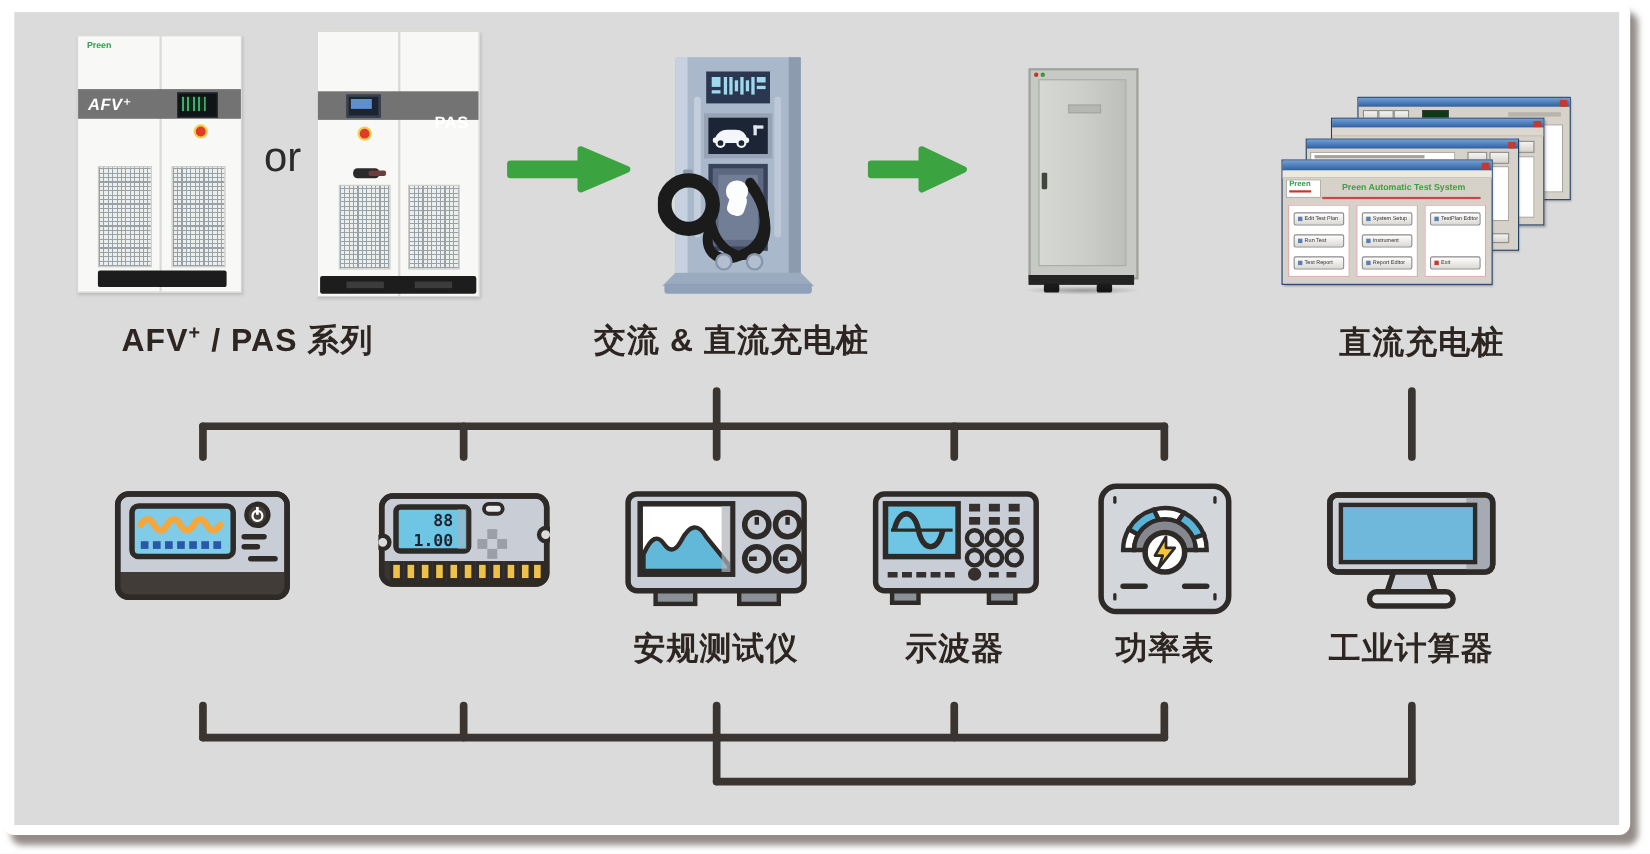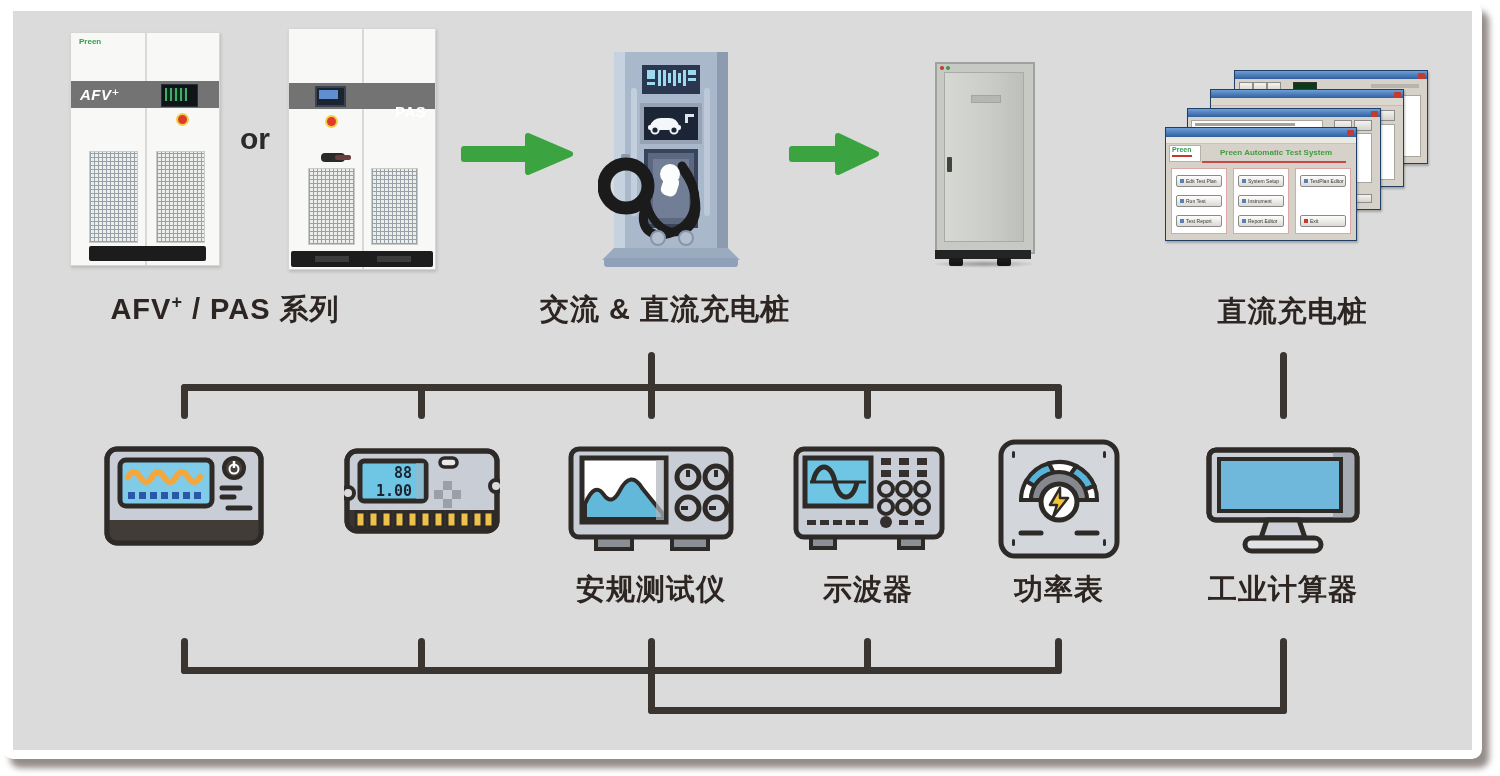--- a/index.html
+++ b/index.html
@@ -14,21 +14,21 @@
   .cab{position:absolute;background:#f8f8f6;border:1px solid #d6d6d2;box-shadow:1px 2px 3px rgba(0,0,0,.15);}
   .band{position:absolute;left:0;right:0;background:#737373;padding-left:44px;}
   .band-label{position:absolute;color:#fff;font-weight:700;font-style:italic;font-size:15px;letter-spacing:.5px;}
   .divider{position:absolute;top:0;bottom:0;width:2px;background:#d9d9d5;}
   .mesh{position:absolute;background:
     repeating-linear-gradient(0deg,#98a0a8 0 1px,transparent 1px 4px),
     repeating-linear-gradient(90deg,#98a0a8 0 1px,transparent 1px 4px),#eceeec;
     border:1px solid #c9cbc7;}
   .redbtn{position:absolute;width:9px;height:9px;border-radius:50%;background:#e03a2a;border:2px solid #f0cf4a;}
   .brand{position:absolute;font-size:8px;font-weight:700;color:#2f9e4f;}
-  .orlbl{position:absolute;font-weight:700;font-size:30px;color:#2b2b2b;}
+  .orlbl{position:absolute;font-weight:400;font-size:38px;color:#2b2b2b;}
   
   .loadframe{position:absolute;background:#c6c9c4;border:2px solid #9fa29d;}
   .loaddoor{position:absolute;background:linear-gradient(90deg,#d5d8d3,#cacdc8 55%,#bcbfba);border:1px solid #a8aba6;}
   
   .win{position:absolute;background:#d6d2c9;border:1px solid #1e3f66;box-shadow:1px 2px 2px rgba(0,0,0,.25);}
   .tbar{position:absolute;left:0;right:0;top:0;height:9px;background:linear-gradient(180deg,#6f9fd8,#2f5f9e);}
   .wclose{position:absolute;right:2px;top:1.5px;width:7px;height:6px;background:#c23b2e;border-radius:1px;}
   .wbtn{display:flex;align-items:center;gap:2px;width:46px;height:12px;background:linear-gradient(#fefefe,#dcd9d3);border:1px solid #8a8a8a;border-radius:2px;font-size:5px;color:#333;padding-left:3px;box-sizing:border-box;white-space:nowrap;overflow:hidden;}
   .bicon{width:4px;height:4px;background:#5a7fb0;flex:0 0 auto;}
   .panel{flex:1;background:#fff;border:1px solid #dba8a8;display:flex;flex-direction:column;align-items:center;gap:8px;padding-top:6px;box-sizing:border-box;}
@@ -136,21 +136,21 @@
         <div class="abs" style="left:26px;top:22px;width:28px;height:6px;background:#b4b7b2;border:1px solid #a2a5a0;"></div>
         <div class="abs" style="left:2px;top:84px;width:5px;height:15px;background:#44443f;border-radius:1px;"></div>
       </div>
     </div>
     <div class="abs" style="left:0;top:188px;width:96px;height:9px;background:#242424;"></div>
     <div class="abs" style="left:14px;top:196px;width:14px;height:8px;background:#1a1a1a;border-radius:2px;"></div>
     <div class="abs" style="left:62px;top:196px;width:14px;height:8px;background:#1a1a1a;border-radius:2px;"></div>
     <div class="abs" style="left:-4px;top:198px;width:106px;height:8px;background:radial-gradient(ellipse at center,rgba(0,0,0,.3),transparent 70%);"></div>
   </div>
 
-  <div class="abs" style="left:1160px;top:70px;width:280px;height:132px;">
+  <div class="abs" style="left:1160px;top:88px;width:280px;height:132px;">
 
     <div class="win" style="left:74px;top:0;width:192px;height:92px;">
       <div class="tbar" style="height:8px;">
           <span class="wclose"></span>
         </div>
       <div class="phbtn" style="left:4px;top:11px;width:12px;height:8px;"></div>
       <div class="phbtn" style="left:18px;top:11px;width:12px;height:8px;"></div>
       <div class="phbtn" style="left:32px;top:11px;width:12px;height:8px;"></div>
       <div class="abs" style="left:58px;top:11px;width:22px;height:8px;background:#0d3a16;border:1px solid #333;"></div>
       <div class="abs" style="right:8px;top:13px;width:48px;height:4px;background:#b8b4ab;"></div>

